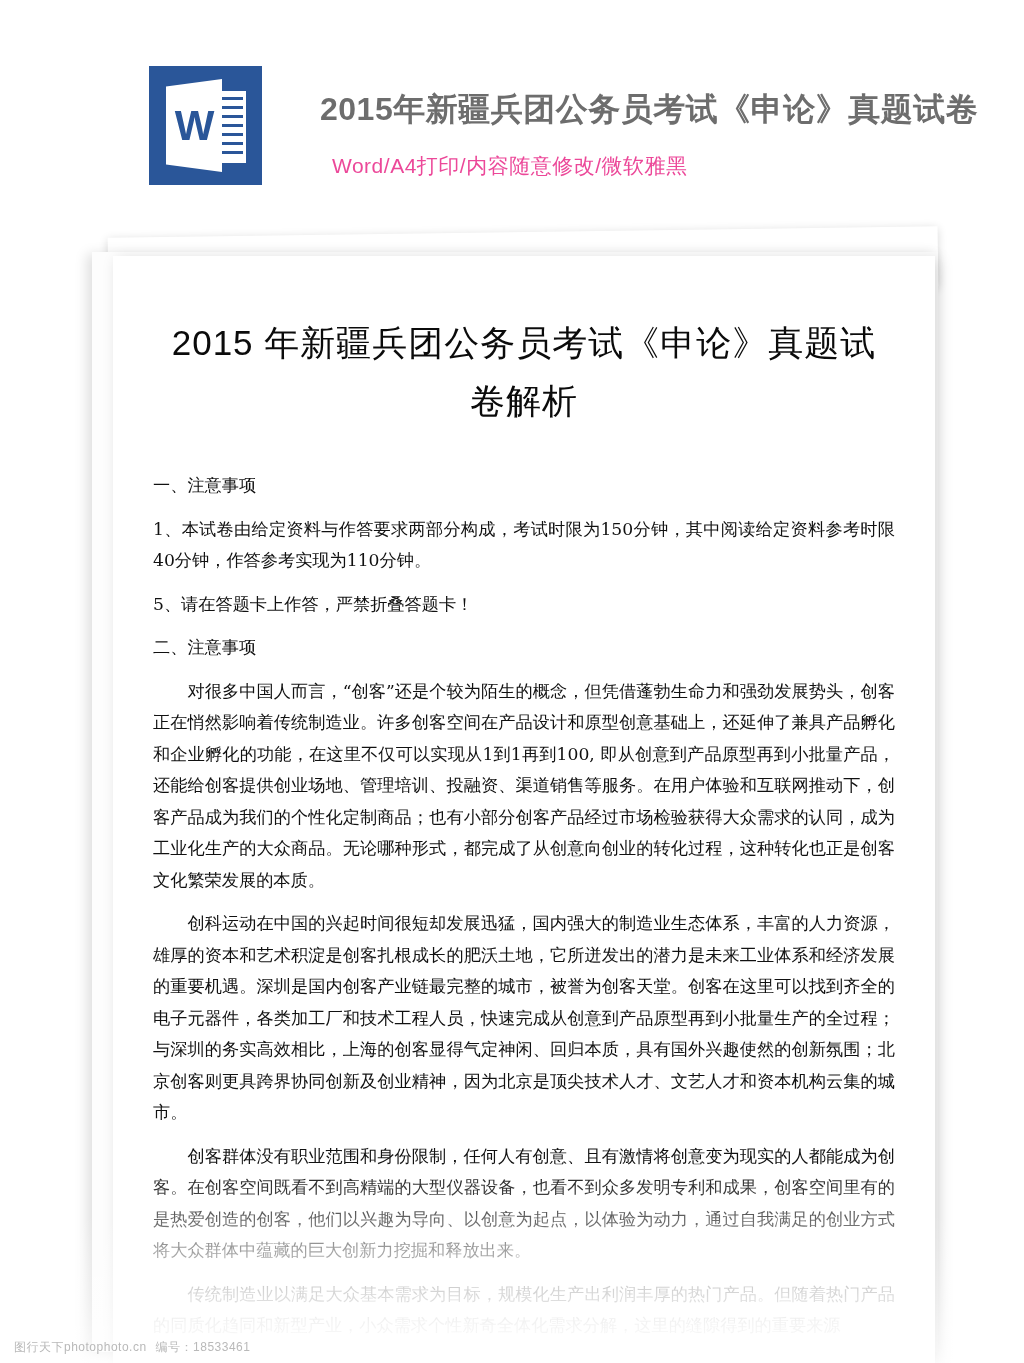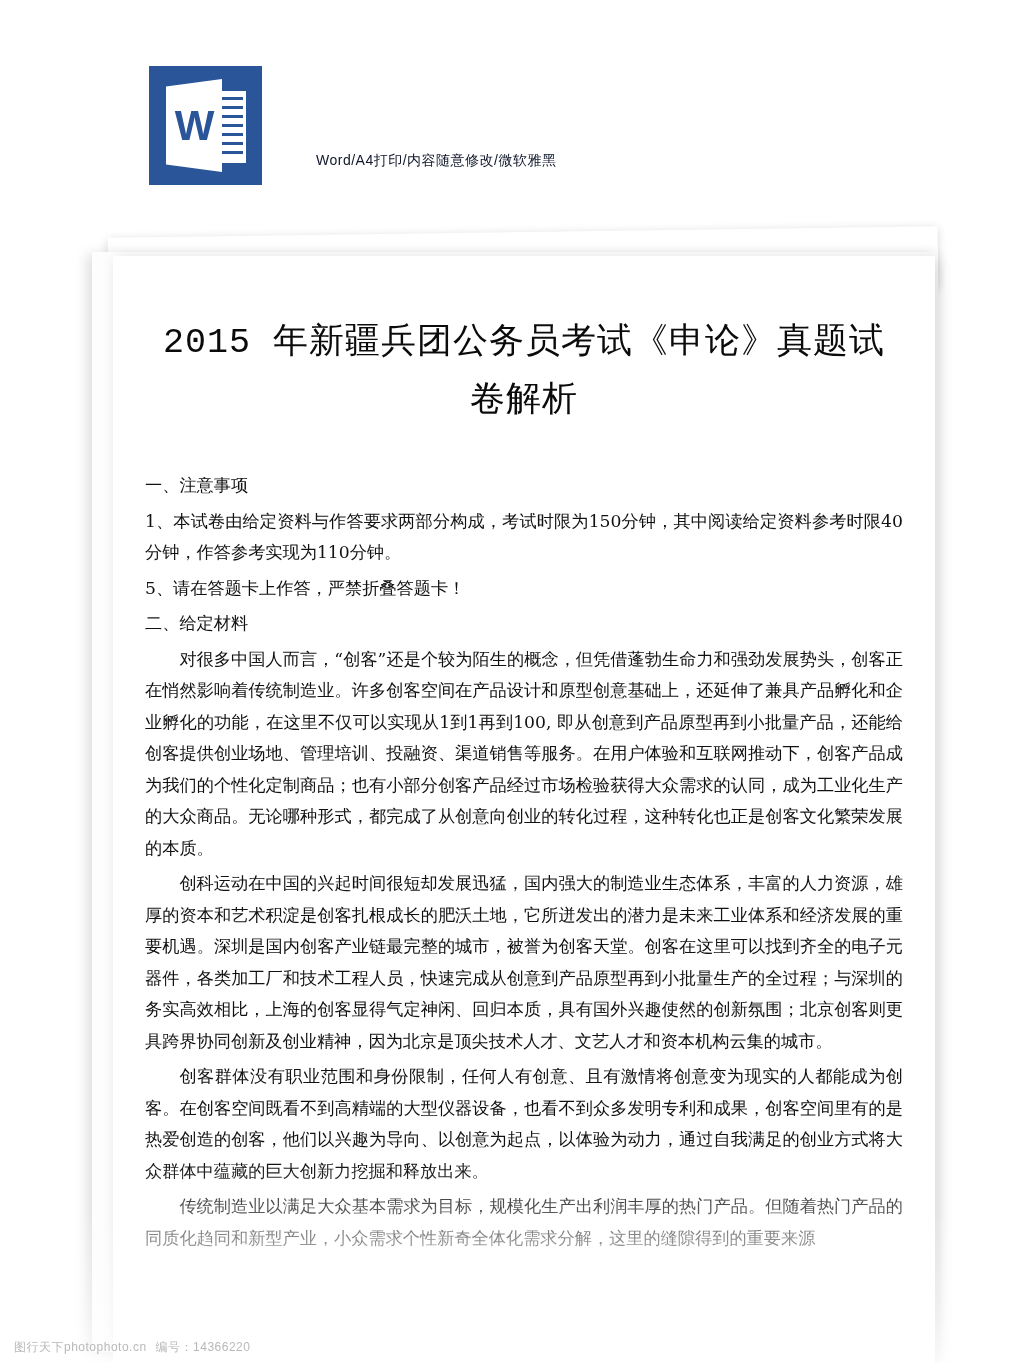--- a/index.html
+++ b/index.html
@@ -88,24 +88,24 @@
     left: 320px;
     top: 88px;
     font-size: 32px;
     font-weight: bold;
     color: #6d6d6d;
     letter-spacing: 0.5px;
     white-space: nowrap;
   }
   .header-sub {
     position: absolute;
-    left: 316px;
+    left: 332px;
     top: 152px;
-    font-size: 14px;
-    color: #0f172a;
+    font-size: 21px;
+    color: #ec4899;
     letter-spacing: 0.5px;
     white-space: nowrap;
   }
 
   
   .paper-stack {
     position: absolute;
     left: 0;
     top: 0;
     width: 1024px;
@@ -137,38 +137,38 @@
     width: 822px;
     height: 1107px;
     background: #ffffff;
     box-shadow: 4px 3px 14px rgba(0,0,0,0.15);
     overflow: hidden;
   }
 
   
   .doc-title {
     margin: 58px 42px 0 42px;
-    font-family: Liberation Mono, monospace;
+    font-family: Liberation Sans, sans-serif;
     font-size: 35px;
     line-height: 58px;
     text-align: center;
     color: #0b0b0b;
     letter-spacing: 1px;
   }
   .doc-body {
     margin: 40px 28px 0 28px;
     font-family: "DejaVu Serif", "Liberation Serif", serif;
     font-size: 17.2px;
     line-height: 31.5px;
     color: #111111;
     text-align: justify;
     text-justify: inter-ideograph;
   }
   .doc-body p {
-    margin: 4px;
+    margin: 12px;
     padding: 0;
   }
   .p-indent { text-indent: 2em; }
   .p-noindent { text-indent: 0; }
 
   
   .fade-mask {
     position: absolute;
     left: 0;
     bottom: 0;
@@ -205,21 +205,21 @@
 <div class="paper-stack">
   <div class="paper-behind-a"></div>
   <div class="paper-behind-b"></div>
 
   <div class="paper-main">
     <div class="doc-title">2015 年新疆兵团公务员考试《申论》真题试卷解析</div>
     <div class="doc-body">
         <p class="p-noindent">一、注意事项</p>
         <p class="p-noindent">1、本试卷由给定资料与作答要求两部分构成，考试时限为150分钟，其中阅读给定资料参考时限40分钟，作答参考实现为110分钟。</p>
         <p class="p-noindent">5、请在答题卡上作答，严禁折叠答题卡！</p>
-        <p class="p-noindent">二、给定材料</p>
+        <p class="p-noindent">二、注意事项</p>
         <p class="p-indent">对很多中国人而言，“创客”还是个较为陌生的概念，但凭借蓬勃生命力和强劲发展势头，创客正在悄然影响着传统制造业。许多创客空间在产品设计和原型创意基础上，还延伸了兼具产品孵化和企业孵化的功能，在这里不仅可以实现从1到1再到100, 即从创意到产品原型再到小批量产品，还能给创客提供创业场地、管理培训、投融资、渠道销售等服务。在用户体验和互联网推动下，创客产品成为我们的个性化定制商品；也有小部分创客产品经过市场检验获得大众需求的认同，成为工业化生产的大众商品。无论哪种形式，都完成了从创意向创业的转化过程，这种转化也正是创客文化繁荣发展的本质。</p>
         <p class="p-indent">创科运动在中国的兴起时间很短却发展迅猛，国内强大的制造业生态体系，丰富的人力资源，雄厚的资本和艺术积淀是创客扎根成长的肥沃土地，它所迸发出的潜力是未来工业体系和经济发展的重要机遇。深圳是国内创客产业链最完整的城市，被誉为创客天堂。创客在这里可以找到齐全的电子元器件，各类加工厂和技术工程人员，快速完成从创意到产品原型再到小批量生产的全过程；与深圳的务实高效相比，上海的创客显得气定神闲、回归本质，具有国外兴趣使然的创新氛围；北京创客则更具跨界协同创新及创业精神，因为北京是顶尖技术人才、文艺人才和资本机构云集的城市。</p>
         <p class="p-indent">创客群体没有职业范围和身份限制，任何人有创意、且有激情将创意变为现实的人都能成为创客。在创客空间既看不到高精端的大型仪器设备，也看不到众多发明专利和成果，创客空间里有的是热爱创造的创客，他们以兴趣为导向、以创意为起点，以体验为动力，通过自我满足的创业方式将大众群体中蕴藏的巨大创新力挖掘和释放出来。</p>
         <p class="p-indent">传统制造业以满足大众基本需求为目标，规模化生产出利润丰厚的热门产品。但随着热门产品的同质化趋同和新型产业，小众需求个性新奇全体化需求分解，这里的缝隙得到的重要来源</p>
       </div>
     <div class="fade-mask"></div>
   </div>
 </div>
 
 <div class="header">
@@ -232,20 +232,21 @@
           <i></i>
           <i></i>
           <i></i>
           <i></i>
           <i></i>
       </div>
       <div class="doc-left"></div>
       <div class="doc-w">W</div>
     </div>
   </div>
+  <div class="header-title">2015年新疆兵团公务员考试《申论》真题试卷</div>
   <div class="header-sub">Word/A4打印/内容随意修改/微软雅黑</div>
 </div>
 
 <div class="page-fade-outer"></div>
 
 <div class="watermark">
-  <span>图行天下photophoto.cn</span><span class="wm-id">编号：</span><span>14366220</span>
+  <span>图行天下photophoto.cn</span><span class="wm-id">编号：</span><span>18533461</span>
 </div>
 
 </body></html>

